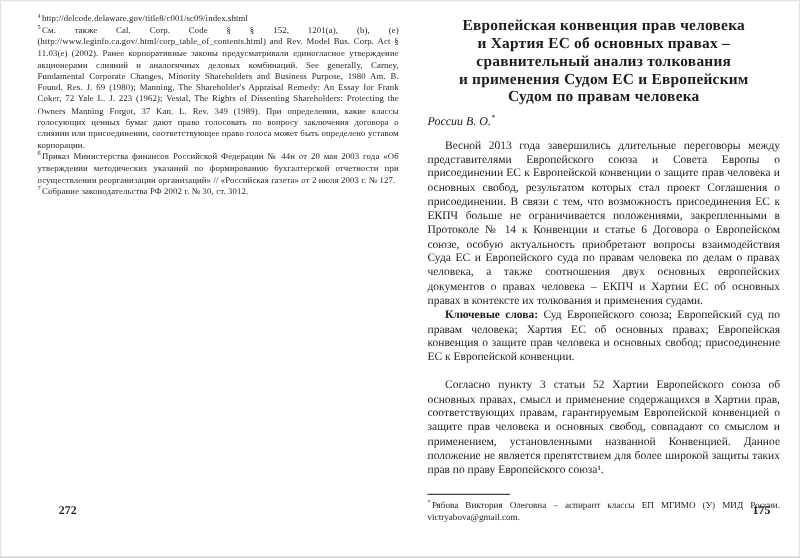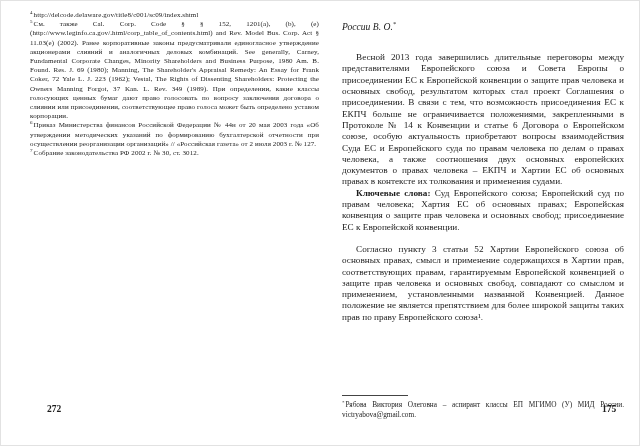--- a/index.html
+++ b/index.html
@@ -11,21 +11,21 @@
   
   .left-col{position:absolute;left:29px;top:10px;width:289px;}
   .fn{margin:0;font-size:7px;line-height:9.2px;text-align:justify;letter-spacing:0.1px;}
   .fn sup{font-size:5px;line-height:0;margin-right:1px;}
   
   .right-col{position:absolute;left:341px;top:12px;width:282px;}
   .title{font-weight:bold;font-size:12.3px;line-height:14.3px;text-align:center;letter-spacing:0.2px;}
   .author{margin-top:7px;font-style:italic;font-size:9.6px;}
   .author sup{font-size:6.5px;}
   .para{margin:0;font-size:9.2px;line-height:11.3px;text-align:justify;text-indent:14px;}
-  .abstract{margin-top:20px;}
+  .abstract{margin-top:7px;}
   .kw-label{font-weight:bold;}
   .body-gap{height:11px;}
   
   .rfoot{position:absolute;left:341px;top:394px;width:282px;}
   .rfoot-rule{width:66px;border-top:1px solid #444;margin-bottom:2px;}
   .rfoot p{margin:0;font-size:7.3px;line-height:9.3px;text-align:justify;}
   .rfoot sup{font-size:5px;margin-right:1px;}
   
   .pagenum{position:absolute;font-size:9.5px;font-weight:bold;}
   .pn-left{left:46px;top:403px;}
@@ -38,20 +38,27 @@
 
   <div class="left-col">
     <p class="fn"><sup>4</sup><span>http://delcode.delaware.gov/title8/c001/sc09/index.shtml</span></p>
     <p class="fn"><sup>5</sup><span>См. также Cal. Corp. Code § § 152, 1201(a), (b), (e) (http://www.leginfo.ca.gov/.html/corp_table_of_contents.html) and Rev. Model Bus. Corp. Act § 11.03(e) (2002). Ранее корпоративные законы предусматривали единогласное утверждение акционерами слияний и аналогичных деловых комбинаций. See generally, Carney, Fundamental Corporate Changes, Minority Shareholders and Business Purpose, 1980 Am. B. Found. Res. J. 69 (1980); Manning, The Shareholder's Appraisal Remedy: An Essay for Frank Coker, 72 Yale L. J. 223 (1962); Vestal, The Rights of Dissenting Shareholders: Protecting the Owners Manning Forgot, 37 Kan. L. Rev. 349 (1989). При определении, какие классы голосующих ценных бумаг дают право голосовать по вопросу заключения договора о слиянии или присоединении, соответствующее право голоса может быть определено уставом корпорации.</span></p>
     <p class="fn"><sup>6</sup><span>Приказ Министерства финансов Российской Федерации № 44н от 20 мая 2003 года «Об утверждении методических указаний по формированию бухгалтерской отчетности при осуществлении реорганизации организаций» // «Российская газета» от 2 июля 2003 г. № 127.</span></p>
     <p class="fn"><sup>7</sup><span>Собрание законодательства РФ 2002 г. № 30, ст. 3012.</span></p>
   </div>
   <div class="pagenum pn-left">272</div>
 
   <div class="right-col">
+    <div class="title">
+      <div>Европейская конвенция прав человека</div>
+      <div>и Хартия ЕС об основных правах –</div>
+      <div>сравнительный анализ толкования</div>
+      <div>и применения Судом ЕС и Европейским</div>
+      <div>Судом по правам человека</div>
+    </div>
 
     <div class="author"><span>России В. О.</span><sup>*</sup></div>
 
     <p class="para abstract">Весной 2013 года завершились длительные переговоры между представителями Европейского союза и Совета Европы о присоединении ЕС к Европейской конвенции о защите прав человека и основных свобод, результатом которых стал проект Соглашения о присоединении. В связи с тем, что возможность присоединения ЕС к ЕКПЧ больше не ограничивается положениями, закрепленными в Протоколе № 14 к Конвенции и статье 6 Договора о Европейском союзе, особую актуальность приобретают вопросы взаимодействия Суда ЕС и Европейского суда по правам человека по делам о правах человека, а также соотношения двух основных европейских документов о правах человека – ЕКПЧ и Хартии ЕС об основных правах в контексте их толкования и применения судами.</p>
 
     <p class="para"><span class="kw-label">Ключевые слова:</span><span> Суд Европейского союза; Европейский суд по правам человека; Хартия ЕС об основных правах; Европейская конвенция о защите прав человека и основных свобод; присоединение ЕС к Европейской конвенции.</span></p>
 
     <div class="body-gap"></div>
 
     <p class="para">Согласно пункту 3 статьи 52 Хартии Европейского союза об основных правах, смысл и применение содержащихся в Хартии прав, соответствующих правам, гарантируемым Европейской конвенцией о защите прав человека и основных свобод, совпадают со смыслом и применением, установленными названной Конвенцией. Данное положение не является препятствием для более широкой защиты таких прав по праву Европейского союза¹.</p>

